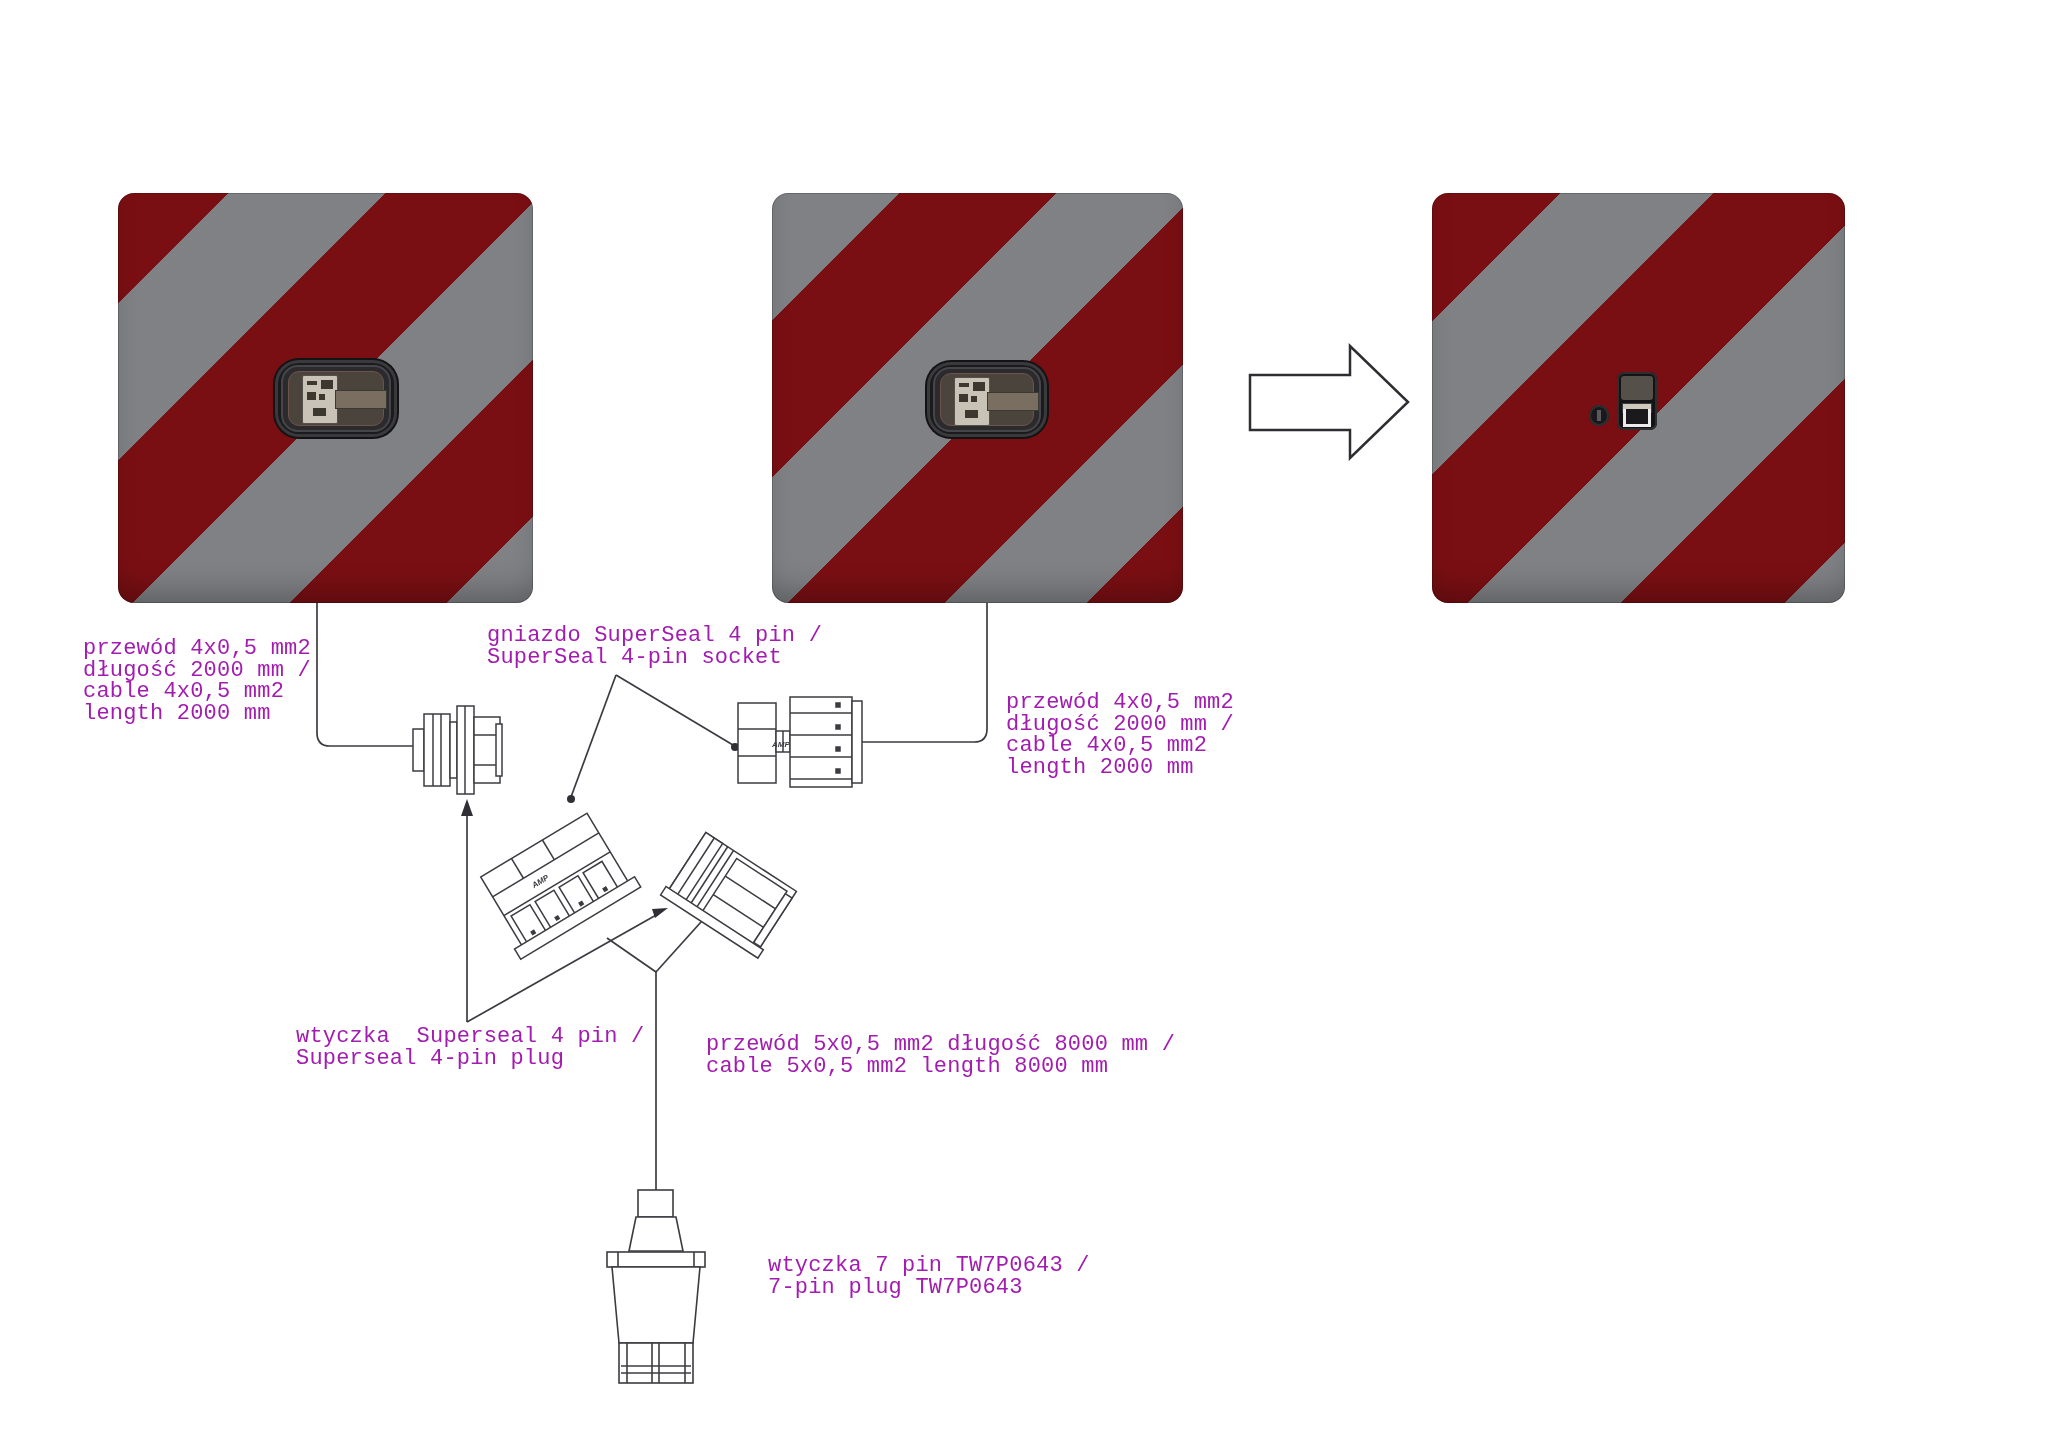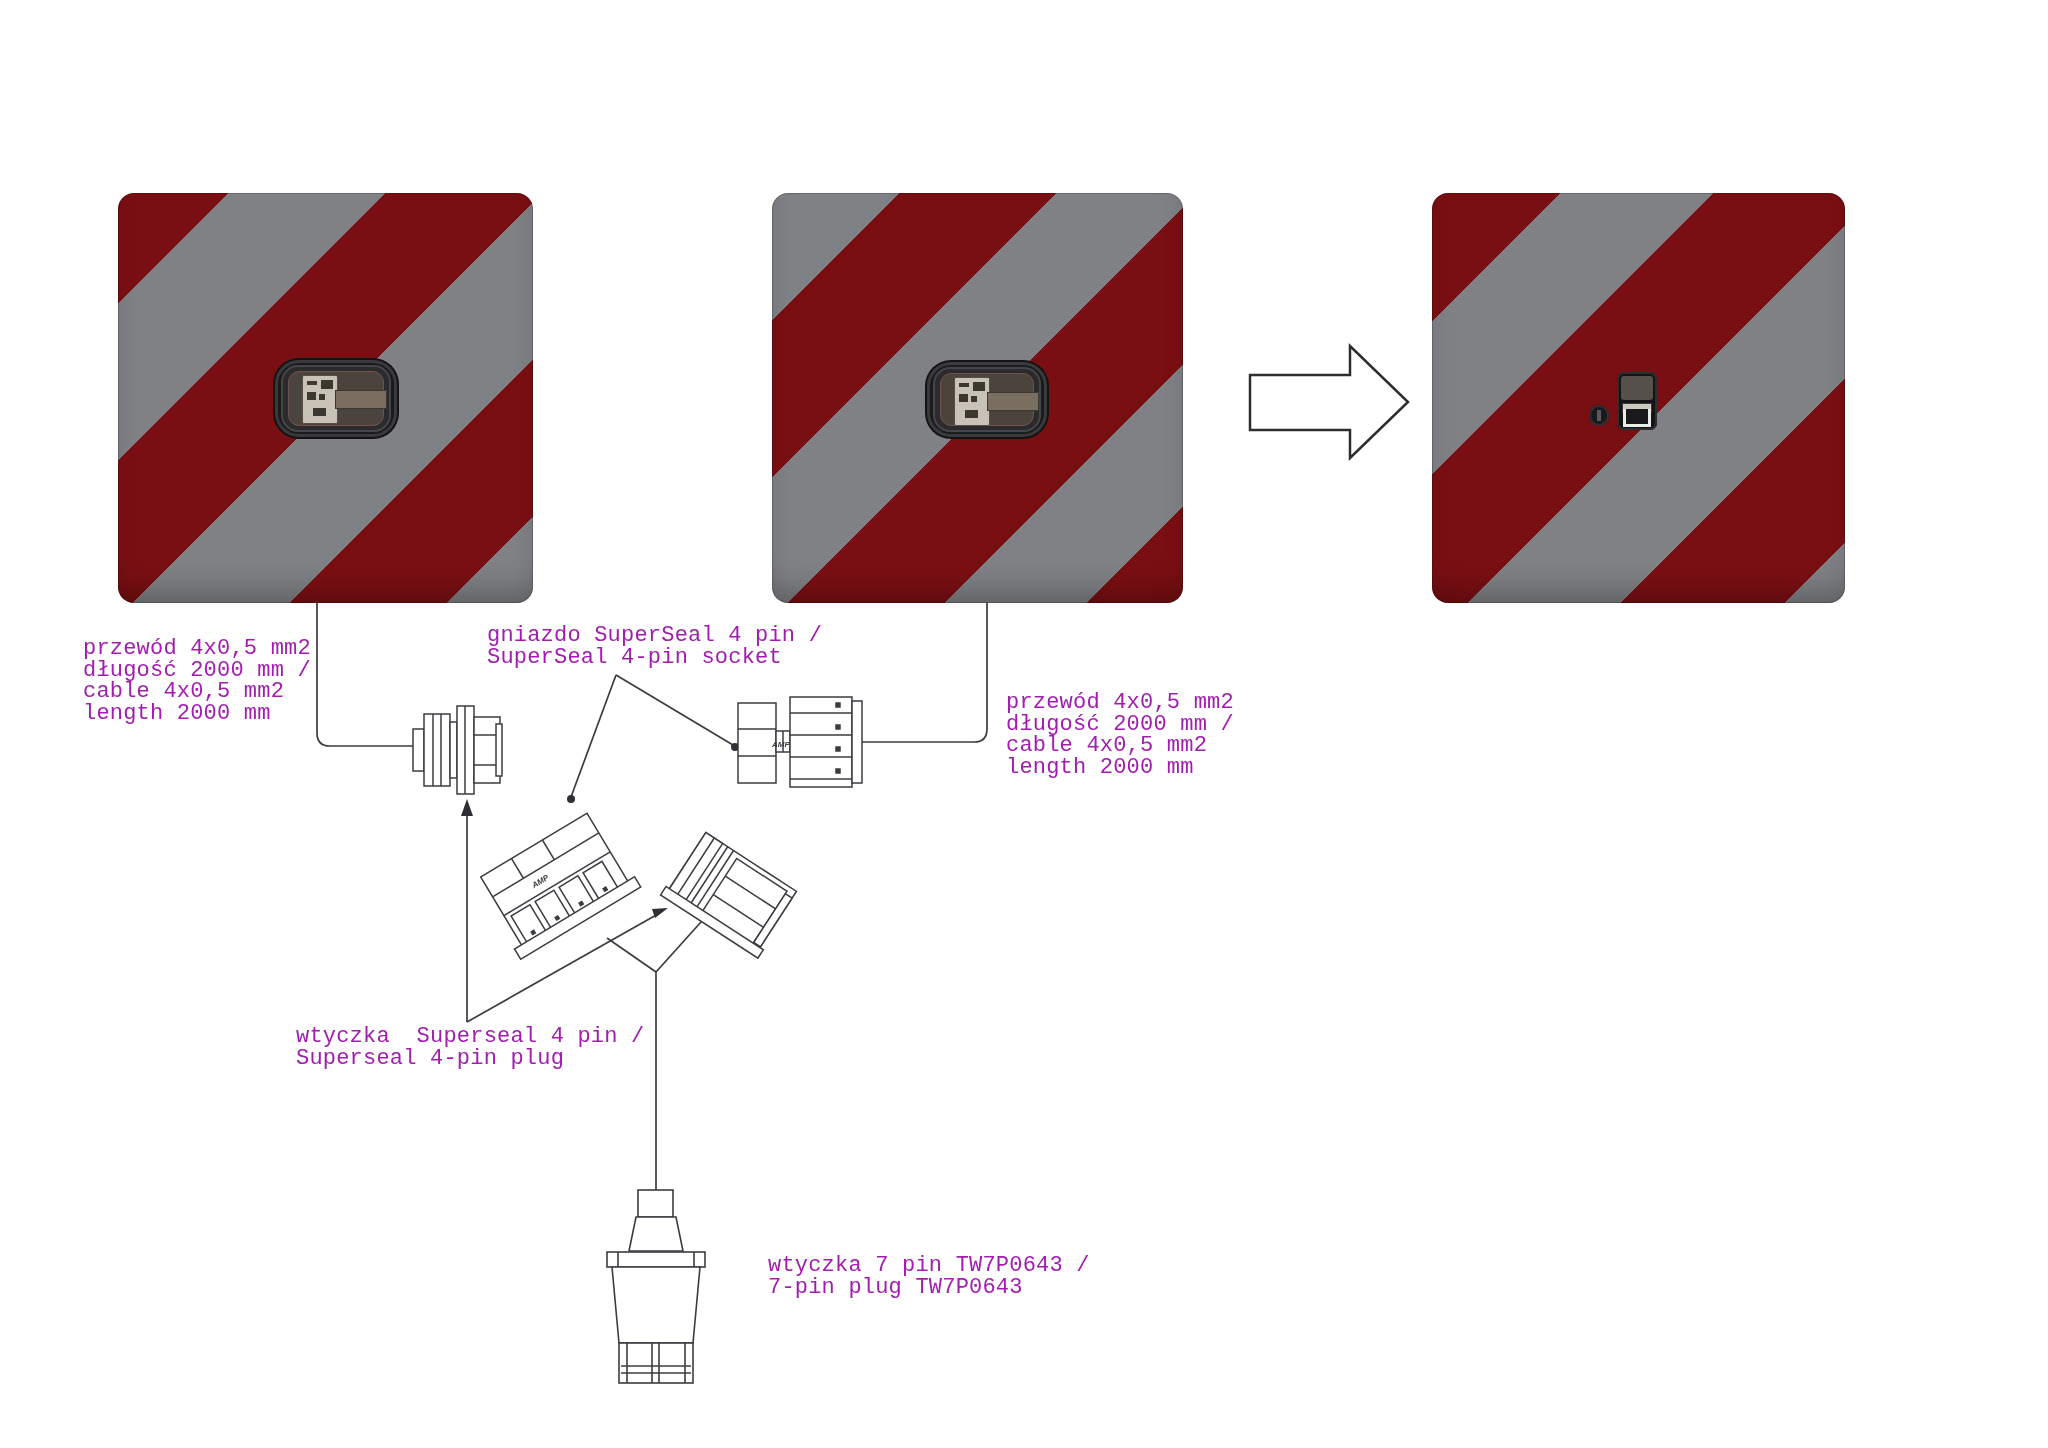--- a/index.html
+++ b/index.html
@@ -240,17 +240,19 @@
 SuperSeal 4-pin socket</div>
 
   <div class="lbl" style="left:1006px;top:692px">przewód 4x0,5 mm2
 długość 2000 mm /
 cable 4x0,5 mm2
 length 2000 mm</div>
 
   <div class="lbl" style="left:296px;top:1026px">wtyczka  Superseal 4 pin /
 Superseal 4-pin plug</div>
 
+  <div class="lbl" style="left:706px;top:1034px">przewód 5x0,5 mm2 długość 8000 mm /
+cable 5x0,5 mm2 length 8000 mm</div>
 
   <div class="lbl" style="left:768px;top:1255px">wtyczka 7 pin TW7P0643 /
 7-pin plug TW7P0643</div>
 
 </div>
 
 </body></html>

